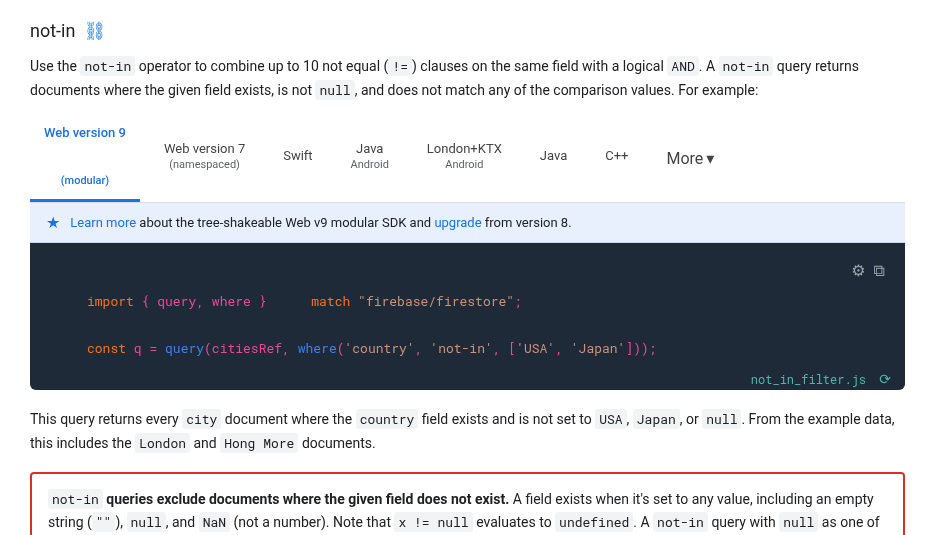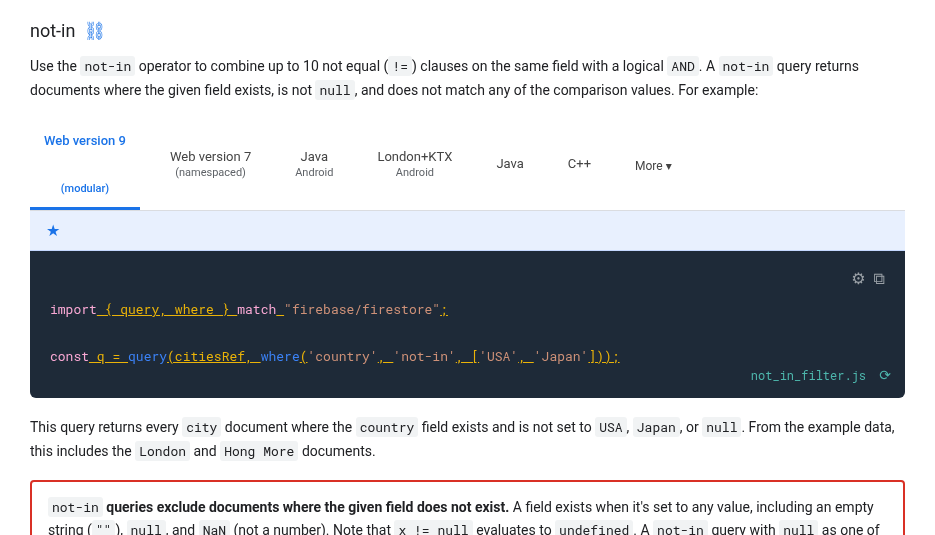--- a/index.html
+++ b/index.html
@@ -9,41 +9,41 @@
       color: #202124;
       background: #fff;
       padding: 20px 30px;
       max-width: 935px;
     }
 
     .description {
       font-size: 14px;
       line-height: 1.7;
       color: #202124;
-      margin-bottom: 20px;
+      margin-bottom: 12px;
     }
 
     code, .inline-code {
       font-family: 'Roboto Mono', 'Courier New', monospace;
       font-size: 13px;
       background: #f1f3f4;
       padding: 1px 4px;
       border-radius: 3px;
       color: #202124;
     }
 
     
     .tabs-container {
       border-bottom: 1px solid #dadce0;
       margin-bottom: 0;
     }
     .tabs {
       display: flex;
       align-items: center;
-      gap: 16px;
+      gap: 10px;
       overflow: hidden;
     }
     .tab {
       padding: 10px 14px;
       font-size: 13px;
       color: #444;
       cursor: pointer;
       white-space: nowrap;
       border-bottom: 3px solid transparent;
       line-height: 1.3;
@@ -60,21 +60,21 @@
     }
     .tab.active .sub {
       color: #1a73e8;
       margin-top: 33px;
     }
     .tab-more {
       display: flex;
       align-items: flex-end;
       gap: 3px;
       padding: 10px 14px;
-      font-size: 12px;
+      font-size: 16px;
       color: #444;
       cursor: pointer;
     }
 
     
     .info-banner {
       background: #e8f0fe;
       padding: 10px 16px;
       display: flex;
       align-items: center;
@@ -109,27 +109,27 @@
       color: #9aa0a6;
       cursor: pointer;
       font-size: 16px;
     }
     .code-line {
       font-family: 'Roboto Mono', 'Courier New', monospace;
       font-size: 13px;
       line-height: 1.8;
       white-space: pre;
     }
-    .kw { color: #f9a8d4; }
+    .kw { color: #f97316; margin-left: 37px; }
     .str { color: #ce9178; }
     .fn { color: #3b82f6; }
-    .plain { color: #eab308; text-decoration: underline; }
+    .plain { color: #ec4899; }
     .code-filename {
       position: absolute;
-      bottom: 14px;
+      bottom: 2px;
       right: 14px;
       font-family: 'Roboto Mono', 'Courier New', monospace;
       font-size: 12px;
       color: #4db6ac;
     }
 
     
     .after-code {
       font-size: 14px;
       line-height: 1.7;
@@ -179,20 +179,23 @@
   <div class="tabs">
     <div class="tab active">
       <div>Web version 9</div>
       <div class="sub">(modular)</div>
     </div>
     <div class="tab">
       <div>Web version 7</div>
       <div class="sub">(namespaced)</div>
     </div>
     <div class="tab">
+      <div>Swift</div>
+    </div>
+    <div class="tab">
       <div>Java</div>
       <div class="sub">Android</div>
     </div>
     <div class="tab">
       <div>London+KTX</div>
       <div class="sub">Android</div>
     </div>
     <div class="tab">
       <div>Java</div>
     </div>
@@ -201,20 +204,23 @@
     </div>
     <div class="tab-more">
       <span>More</span>
       <span>▾</span>
     </div>
   </div>
 </div>
 
 <div class="info-banner">
   <span class="star">★</span>
+  <span>
+    <a href="#">Learn more</a> about the tree-shakeable Web v9 modular SDK and <a href="#">upgrade</a> from version 8.
+  </span>
 </div>
 
 <div class="code-block">
   <div class="code-block-header">
     <span class="code-icon-btn">⚙</span>
     <span class="code-icon-btn">⧉</span>
   </div>
   <div class="code-line"><span class="kw">import</span><span class="plain"> { query, where } </span><span class="kw">match</span><span class="plain"> </span><span class="str">"firebase/firestore"</span><span class="plain">;</span></div>
   <div class="code-line">&nbsp;</div>
   <div class="code-line"><span class="kw">const</span><span class="plain"> q = </span><span class="fn">query</span><span class="plain">(citiesRef, </span><span class="fn">where</span><span class="plain">(</span><span class="str">'country'</span><span class="plain">, </span><span class="str">'not-in'</span><span class="plain">, [</span><span class="str">'USA'</span><span class="plain">, </span><span class="str">'Japan'</span><span class="plain">]));</span></div>

